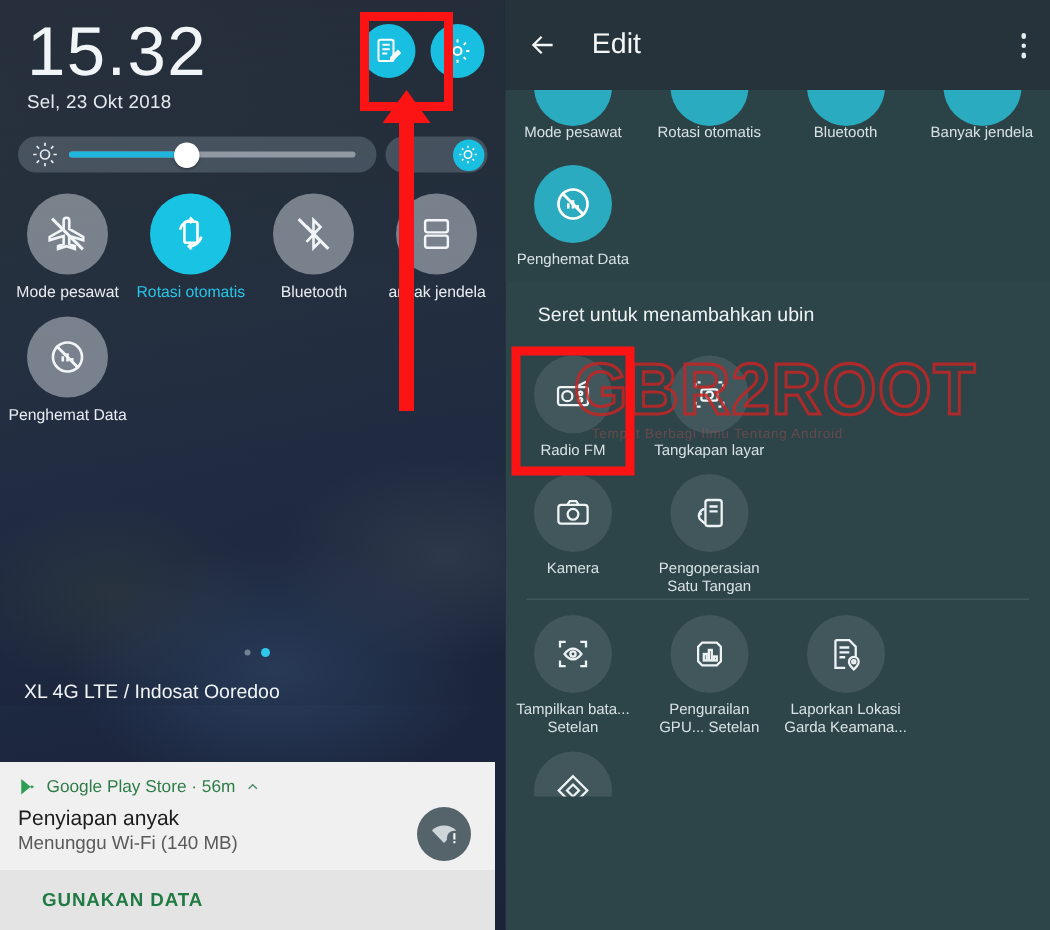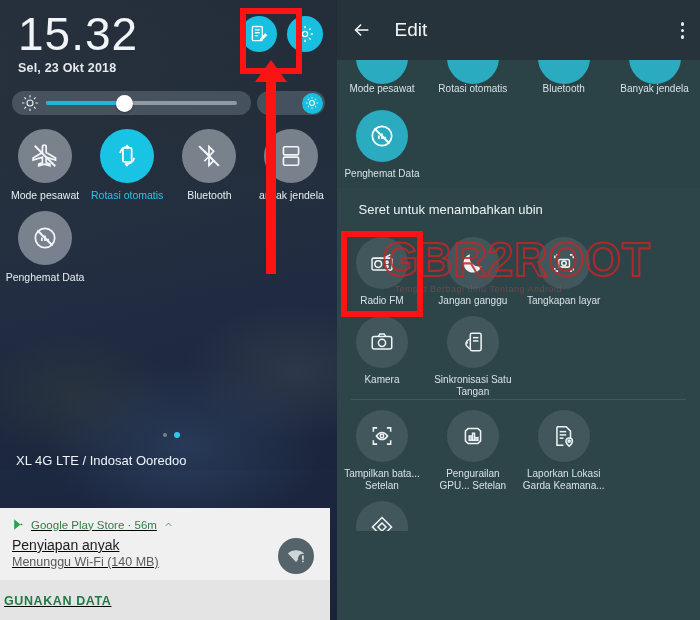--- a/index.html
+++ b/index.html
@@ -25,21 +25,21 @@
     background: linear-gradient(180deg, rgba(20,28,40,.55) 0%, rgba(20,28,40,.30) 40%, rgba(20,28,40,.12) 100%);
   }
   .lp-content { position: relative; z-index: 2; }
 
   .clock-block { padding: 8px 0 0 18px; }
   .clock-time {
     font-size: 46px; font-weight: 300; color: #f2f5f7;
     letter-spacing: 1px; line-height: 52px;
     font-family: "Liberation Sans", sans-serif;
   }
-  .clock-date { font-size: 12.5px; color: #e3e9ee; margin-top: 1px; letter-spacing: .2px; font-weight: bold; }
+  .clock-date { font-size: 12.5px; color: #e3e9ee; margin-top: 1px; letter-spacing: .2px; }
 
   .hdr-icons { position: absolute; top: 16px; right: 14px; display: flex; gap: 10px; z-index: 3; }
   .hdr-ic {
     width: 36px; height: 36px; border-radius: 50%;
     background: #18bfe0; display:flex; align-items:center; justify-content:center;
   }
 
   
   .bright-row { display: flex; align-items: center; gap: 6px; padding: 16px 12px 0 12px; }
   .bright-bar {
@@ -81,31 +81,31 @@
 
   .carrier {
     position: absolute; left: 16px; bottom: 152px; z-index: 3;
     font-size: 13px; color: #f0f4f7;
   }
   .page-dots { position: absolute; left: 163px; bottom: 182px; z-index:3; display:flex; gap: 7px; align-items:center; }
   .dot { width: 4px; height: 4px; border-radius: 50%; background: rgba(210,220,230,.45); }
   .dot.active { width: 6px; height: 6px; background: #2fc8ea; }
 
   
-  .notif-wrap { position: absolute; left: 0; bottom: 0; width: 330px; z-index: 4; text-decoration: underline; }
+  .notif-wrap { position: absolute; left: 0; bottom: 0; width: 330px; z-index: 4; }
   .notif-card { background: #f0f0f0; padding: 10px 12px 11px 12px; }
   .notif-top { display: flex; align-items: center; gap: 6px; }
   .notif-app { font-size: 11.5px; color: #2e7d48; }
   .notif-title { font-size: 14px; color: #1c1c1c; margin-top: 6px; }
   .notif-sub { font-size: 12.5px; color: #5a5a5a; margin-top: 2px; }
   .notif-icon {
     position: absolute; right: 16px; top: 30px; width: 36px; height: 36px;
     border-radius: 50%; background: #55636b; display:flex; align-items:center; justify-content:center;
   }
-  .notif-action { background: #e4e4e4; padding: 11px 4px; }
+  .notif-action { background: #e4e4e4; padding: 11px 28px; }
   .notif-action-lbl { font-size: 12.5px; font-weight: bold; color: #1f7a43; letter-spacing: .6px; }
 
   
   .ann-box {
     position: absolute; left: 240px; top: 8px; width: 62px; height: 66px;
     border: 6px solid #fc1414; z-index: 9;
   }
   .ann-shaft {
     position: absolute; left: 266px; top: 74px; width: 10px; height: 200px;
     background: #fc1414; z-index: 8;
@@ -410,28 +410,20 @@
               <rect x="2.8" y="7.5" width="18.4" height="11" rx="1.5"></rect>
               <circle cx="8.5" cy="13" r="3.1"></circle>
               <circle cx="16.6" cy="11.3" r="1.1"></circle>
               <circle cx="16.6" cy="15.3" r="1.1"></circle>
               <path d="M14 7.3l6-3.1"></path>
             </svg>
           </div>
           <div class="rtile-lbl">Radio FM</div>
         </div>
 
-        <div class="rtile">
-          <div class="rtile-circ">
-            <svg width="26" height="26" viewBox="0 0 24 24">
-              <path d="M20 14.8A8.6 8.6 0 0 1 9.2 4a8.6 8.6 0 1 0 10.8 10.8z" fill="#eef4f5"></path>
-            </svg>
-          </div>
-          <div class="rtile-lbl">Jangan ganggu</div>
-        </div>
 
 
         <div class="rtile">
           <div class="rtile-circ">
             <svg width="26" height="26" viewBox="0 0 24 24" fill="none" stroke="#eef4f5" stroke-width="1.4">
               <path d="M3.5 7.5V4.5h3M17.5 4.5h3v3M20.5 16.5v3h-3M6.5 19.5h-3v-3" stroke-dasharray="2.4 1.8"></path>
               <rect x="7" y="8.8" width="10" height="7" rx="1.3"></rect>
               <circle cx="12" cy="12.3" r="2.1"></circle>
             </svg>
           </div>
@@ -456,21 +448,21 @@
         <div class="rtile">
           <div class="rtile-circ">
             <svg width="26" height="26" viewBox="0 0 24 24" fill="none" stroke="#eef4f5" stroke-width="1.4">
               <rect x="9.5" y="4" width="10" height="16" rx="1.5"></rect>
               <line x1="12" y1="8" x2="17" y2="8"></line>
               <line x1="12" y1="11" x2="17" y2="11"></line>
               <path d="M9 9.5c-1.6.4-2.9 1.6-3.4 3.2-.4 1.3 0 2.6 1 3.5l2.6 2.3"></path>
               <path d="M7.3 12.4c-.6 0-1.1.5-1.1 1.1"></path>
             </svg>
           </div>
-          <div class="rtile-lbl">Sinkronisasi Satu Tangan</div>
+          <div class="rtile-lbl">Pengoperasian Satu Tangan</div>
         </div>
         <div></div>
           <div></div>
       </div>
 
       <div class="rp-divider"></div>
 
       <div class="grid4">
         <div class="rtile">
           <div class="rtile-circ">

